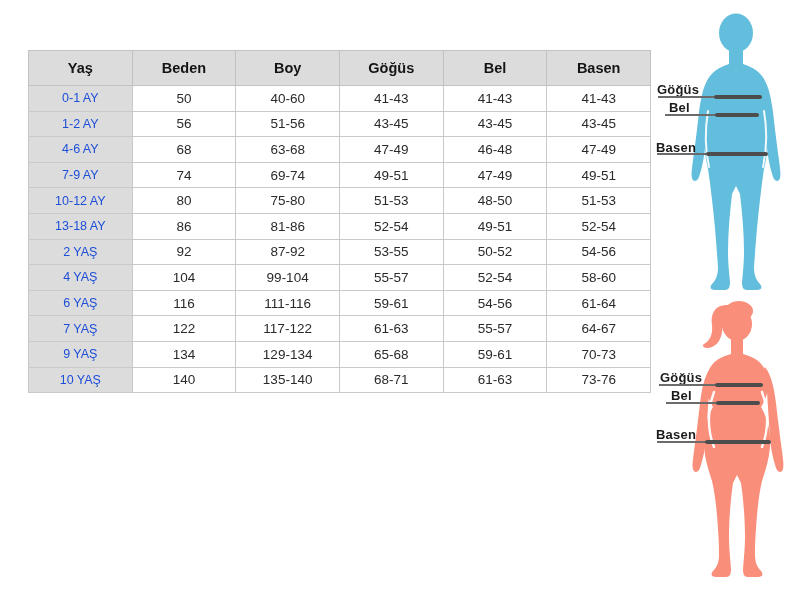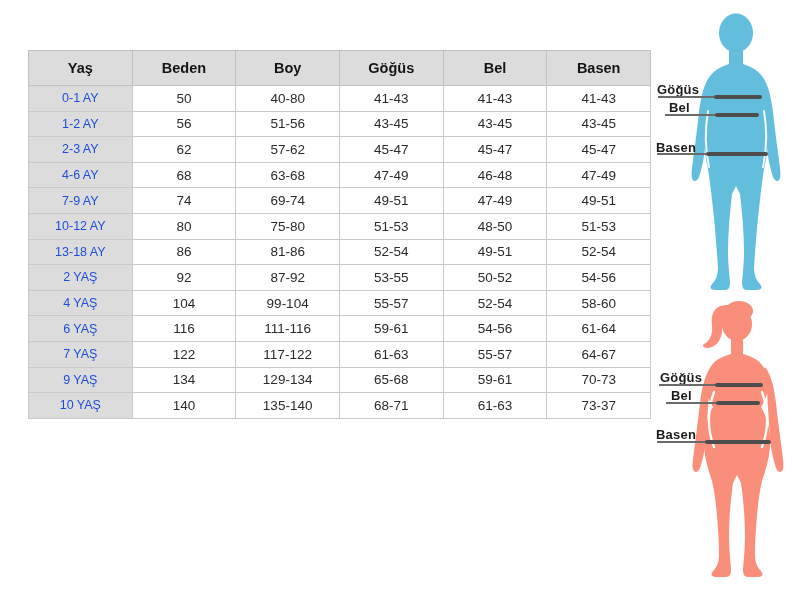--- a/index.html
+++ b/index.html
@@ -73,42 +73,34 @@
           <th>Boy</th>
           <th>Göğüs</th>
           <th>Bel</th>
           <th>Basen</th>
         </tr>
     </thead>
     <tbody id="chart-body">
         <tr>
           <td class="rowlabel">0-1 AY</td>
           <td>50</td>
-          <td>40-80</td>
+          <td>40-60</td>
           <td>41-43</td>
           <td>41-43</td>
           <td>41-43</td>
         </tr>
         <tr>
           <td class="rowlabel">1-2 AY</td>
           <td>56</td>
           <td>51-56</td>
           <td>43-45</td>
           <td>43-45</td>
           <td>43-45</td>
         </tr>
         <tr>
-          <td class="rowlabel">2-3 AY</td>
-          <td>62</td>
-          <td>57-62</td>
-          <td>45-47</td>
-          <td>45-47</td>
-          <td>45-47</td>
-        </tr>
-        <tr>
           <td class="rowlabel">4-6 AY</td>
           <td>68</td>
           <td>63-68</td>
           <td>47-49</td>
           <td>46-48</td>
           <td>47-49</td>
         </tr>
         <tr>
           <td class="rowlabel">7-9 AY</td>
           <td>74</td>
@@ -172,21 +164,21 @@
           <td>65-68</td>
           <td>59-61</td>
           <td>70-73</td>
         </tr>
         <tr>
           <td class="rowlabel">10 YAŞ</td>
           <td>140</td>
           <td>135-140</td>
           <td>68-71</td>
           <td>61-63</td>
-          <td>73-37</td>
+          <td>73-76</td>
         </tr>
       </tbody>
   </table>
 
   <div class="fig fig-top" style="color: rgb(99, 190, 221);">
     <svg width="136" height="280" viewBox="0 0 136 280">
       <g fill="currentColor">
         <ellipse cx="68" cy="20" rx="17" ry="19.5"></ellipse>
         <path d="M61,33 L61,51 C51,54 44,59 40,66 C34,79 34,93 38,109 C36,125 36,141 40,156
                  C42,169 44,186 46,205 C48,225 49,241 50,254 C50,262 48,267 44,271 C41,275 43,277 47,277

